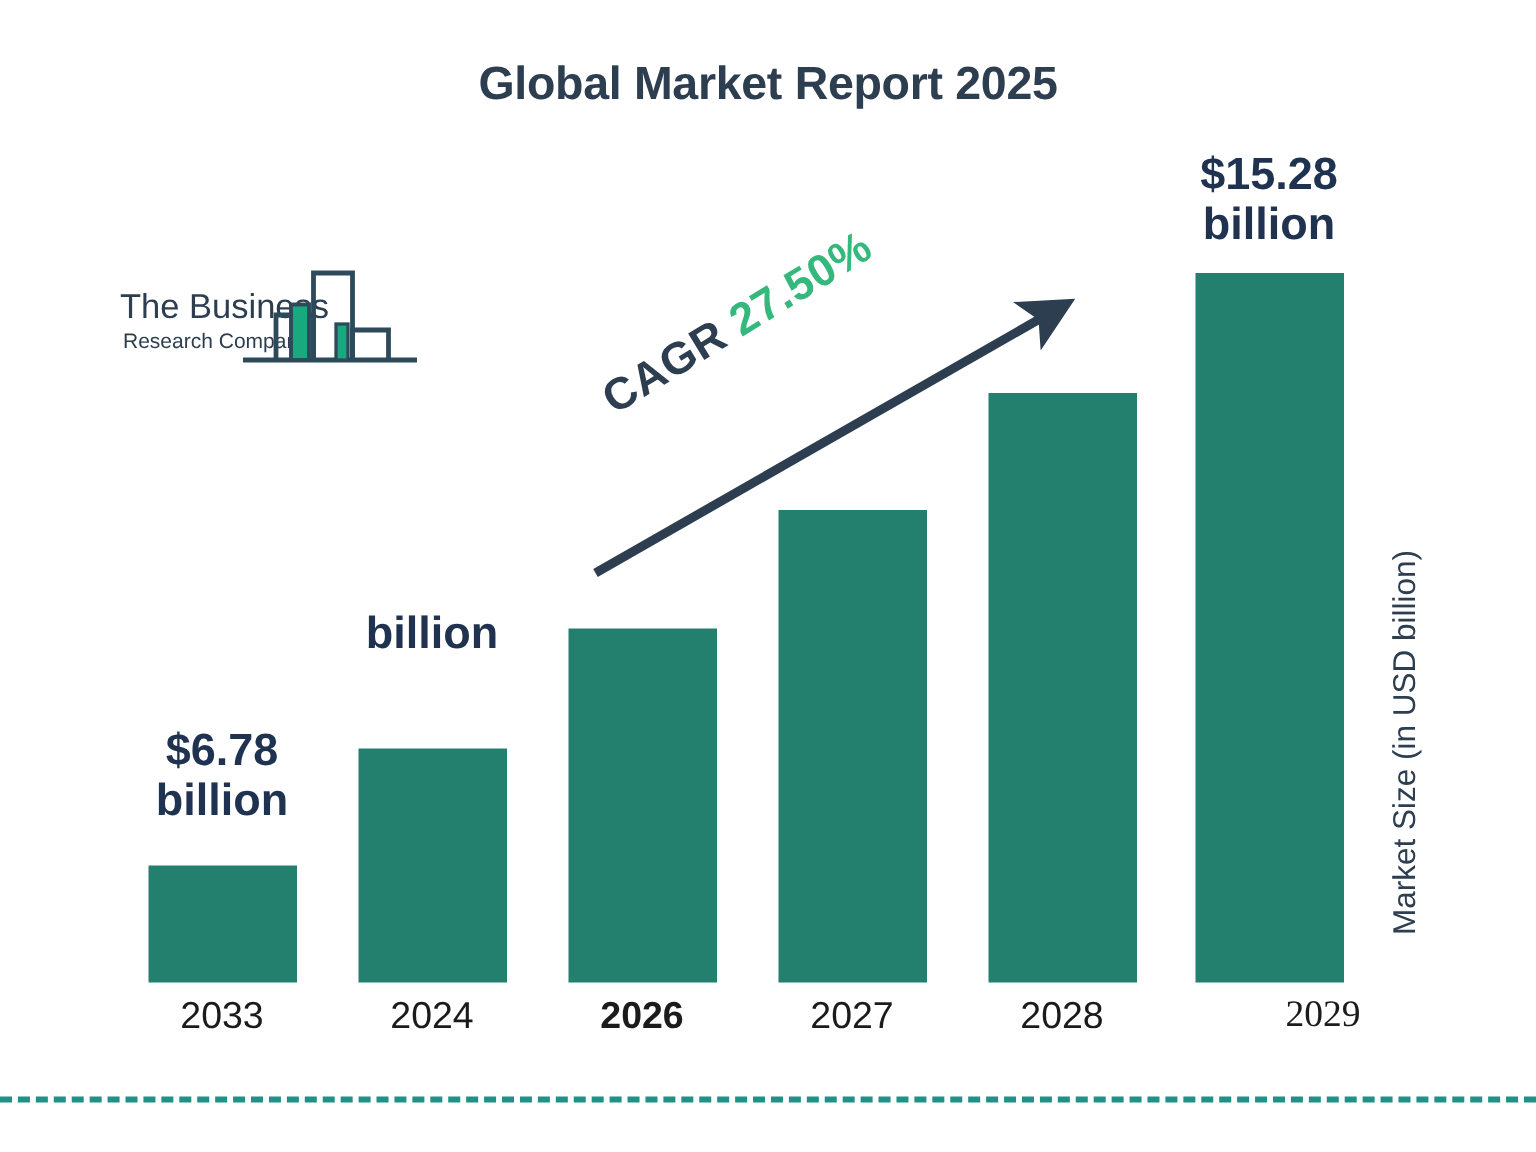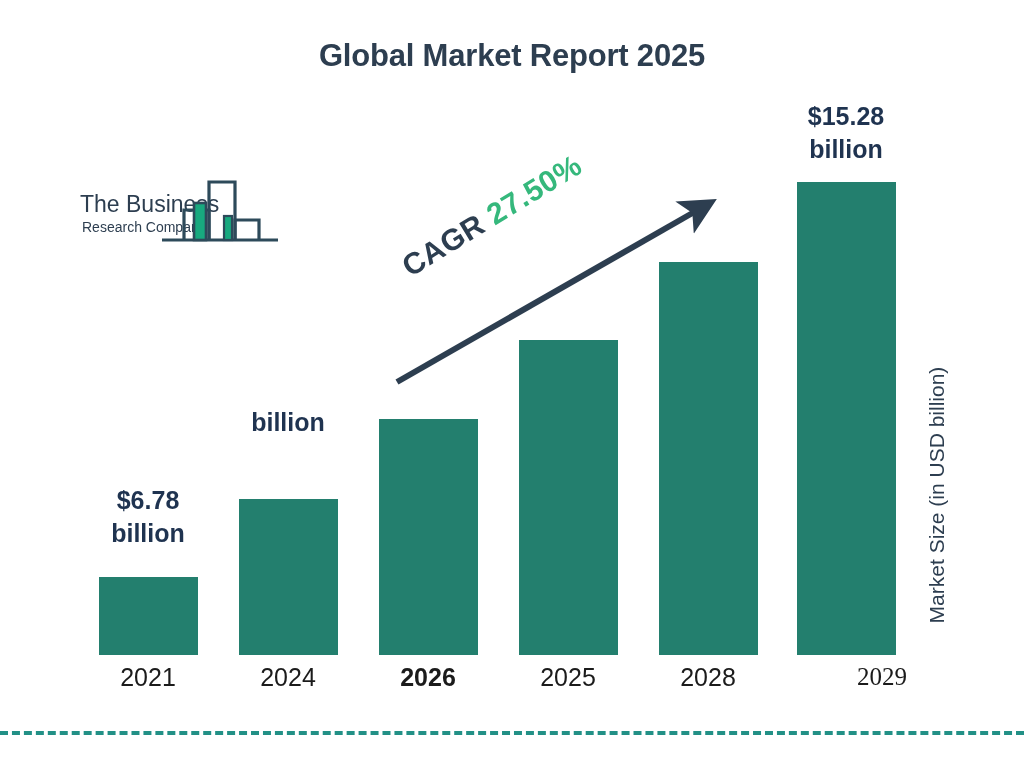--- a/index.html
+++ b/index.html
@@ -56,21 +56,21 @@
     height: 768px;
   }
   .bar {
     position: absolute;
     background: #237f6e;
     width: 99px;
   }
   .vlabel {
     position: absolute;
     color: #1f3350;
-    font-size: 25px;
+    font-size: 30px;
     font-weight: bold;
     line-height: 33px;
     text-align: center;
     width: 130px;
   }
   .xlabel {
     position: absolute;
     top: 660px;
     width: 130px;
     text-align: center;
@@ -168,24 +168,24 @@
 
     <div class="vlabel" style="left:223px; top:406px;">
       <div>billion</div>
     </div>
 
     <div class="vlabel" style="left:781px; top:100px;">
       <div>$15.28</div>
       <div>billion</div>
     </div>
 
-    <div class="xlabel" style="left:83px;">2021</div>
+    <div class="xlabel" style="left:83px;">2033</div>
     <div class="xlabel" style="left:223px;">2024</div>
     <div class="xlabel" style="left:363px;font-weight:bold;">2026</div>
-    <div class="xlabel" style="left:503px;">2025</div>
+    <div class="xlabel" style="left:503px;">2027</div>
     <div class="xlabel" style="left:643px;">2028</div>
     <div class="xlabel" style="left:817px;font-family:Liberation Serif, serif;">2029</div>
   </div>
 
   <svg class="cagr-arrow" viewBox="0 0 1024 768">
     <defs>
       <marker id="ahead" markerWidth="7" markerHeight="7" refX="2.2" refY="3.5" orient="auto" markerUnits="strokeWidth">
         <path d="M0,0.4 L6.2,3.5 L0,6.6 L1.5,3.5 z" fill="#2d3e50"></path>
       </marker>
     </defs>

